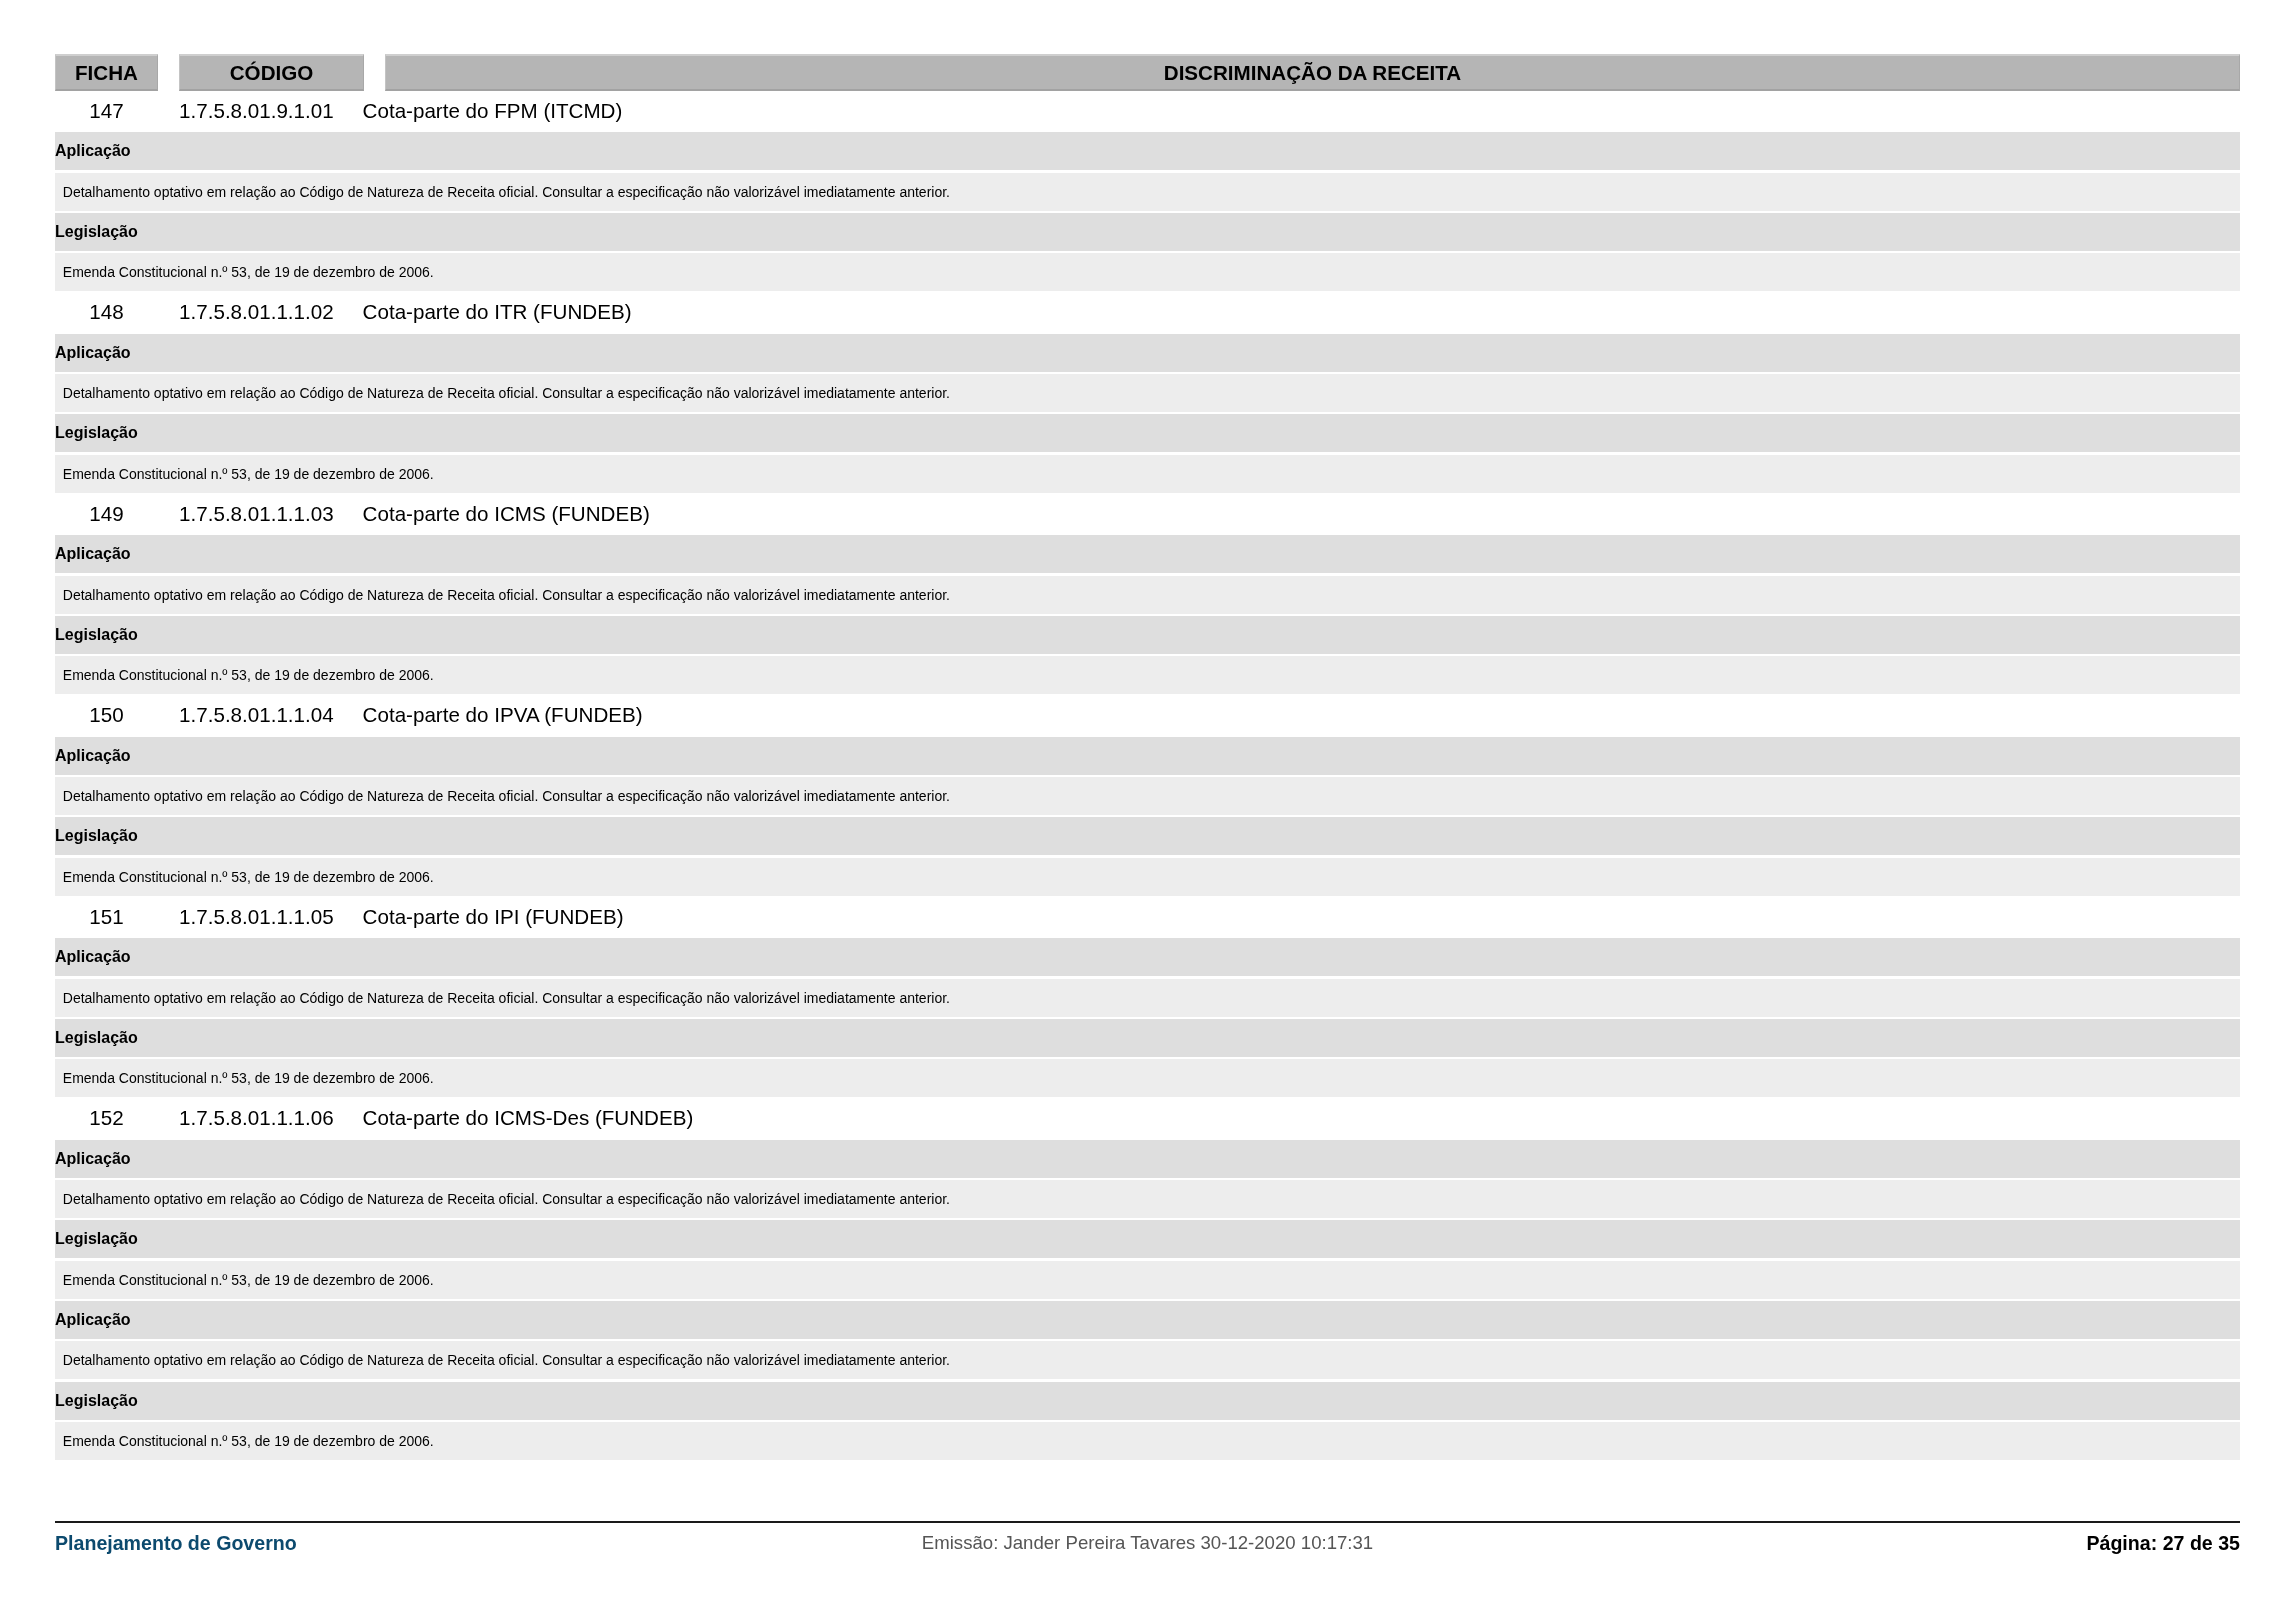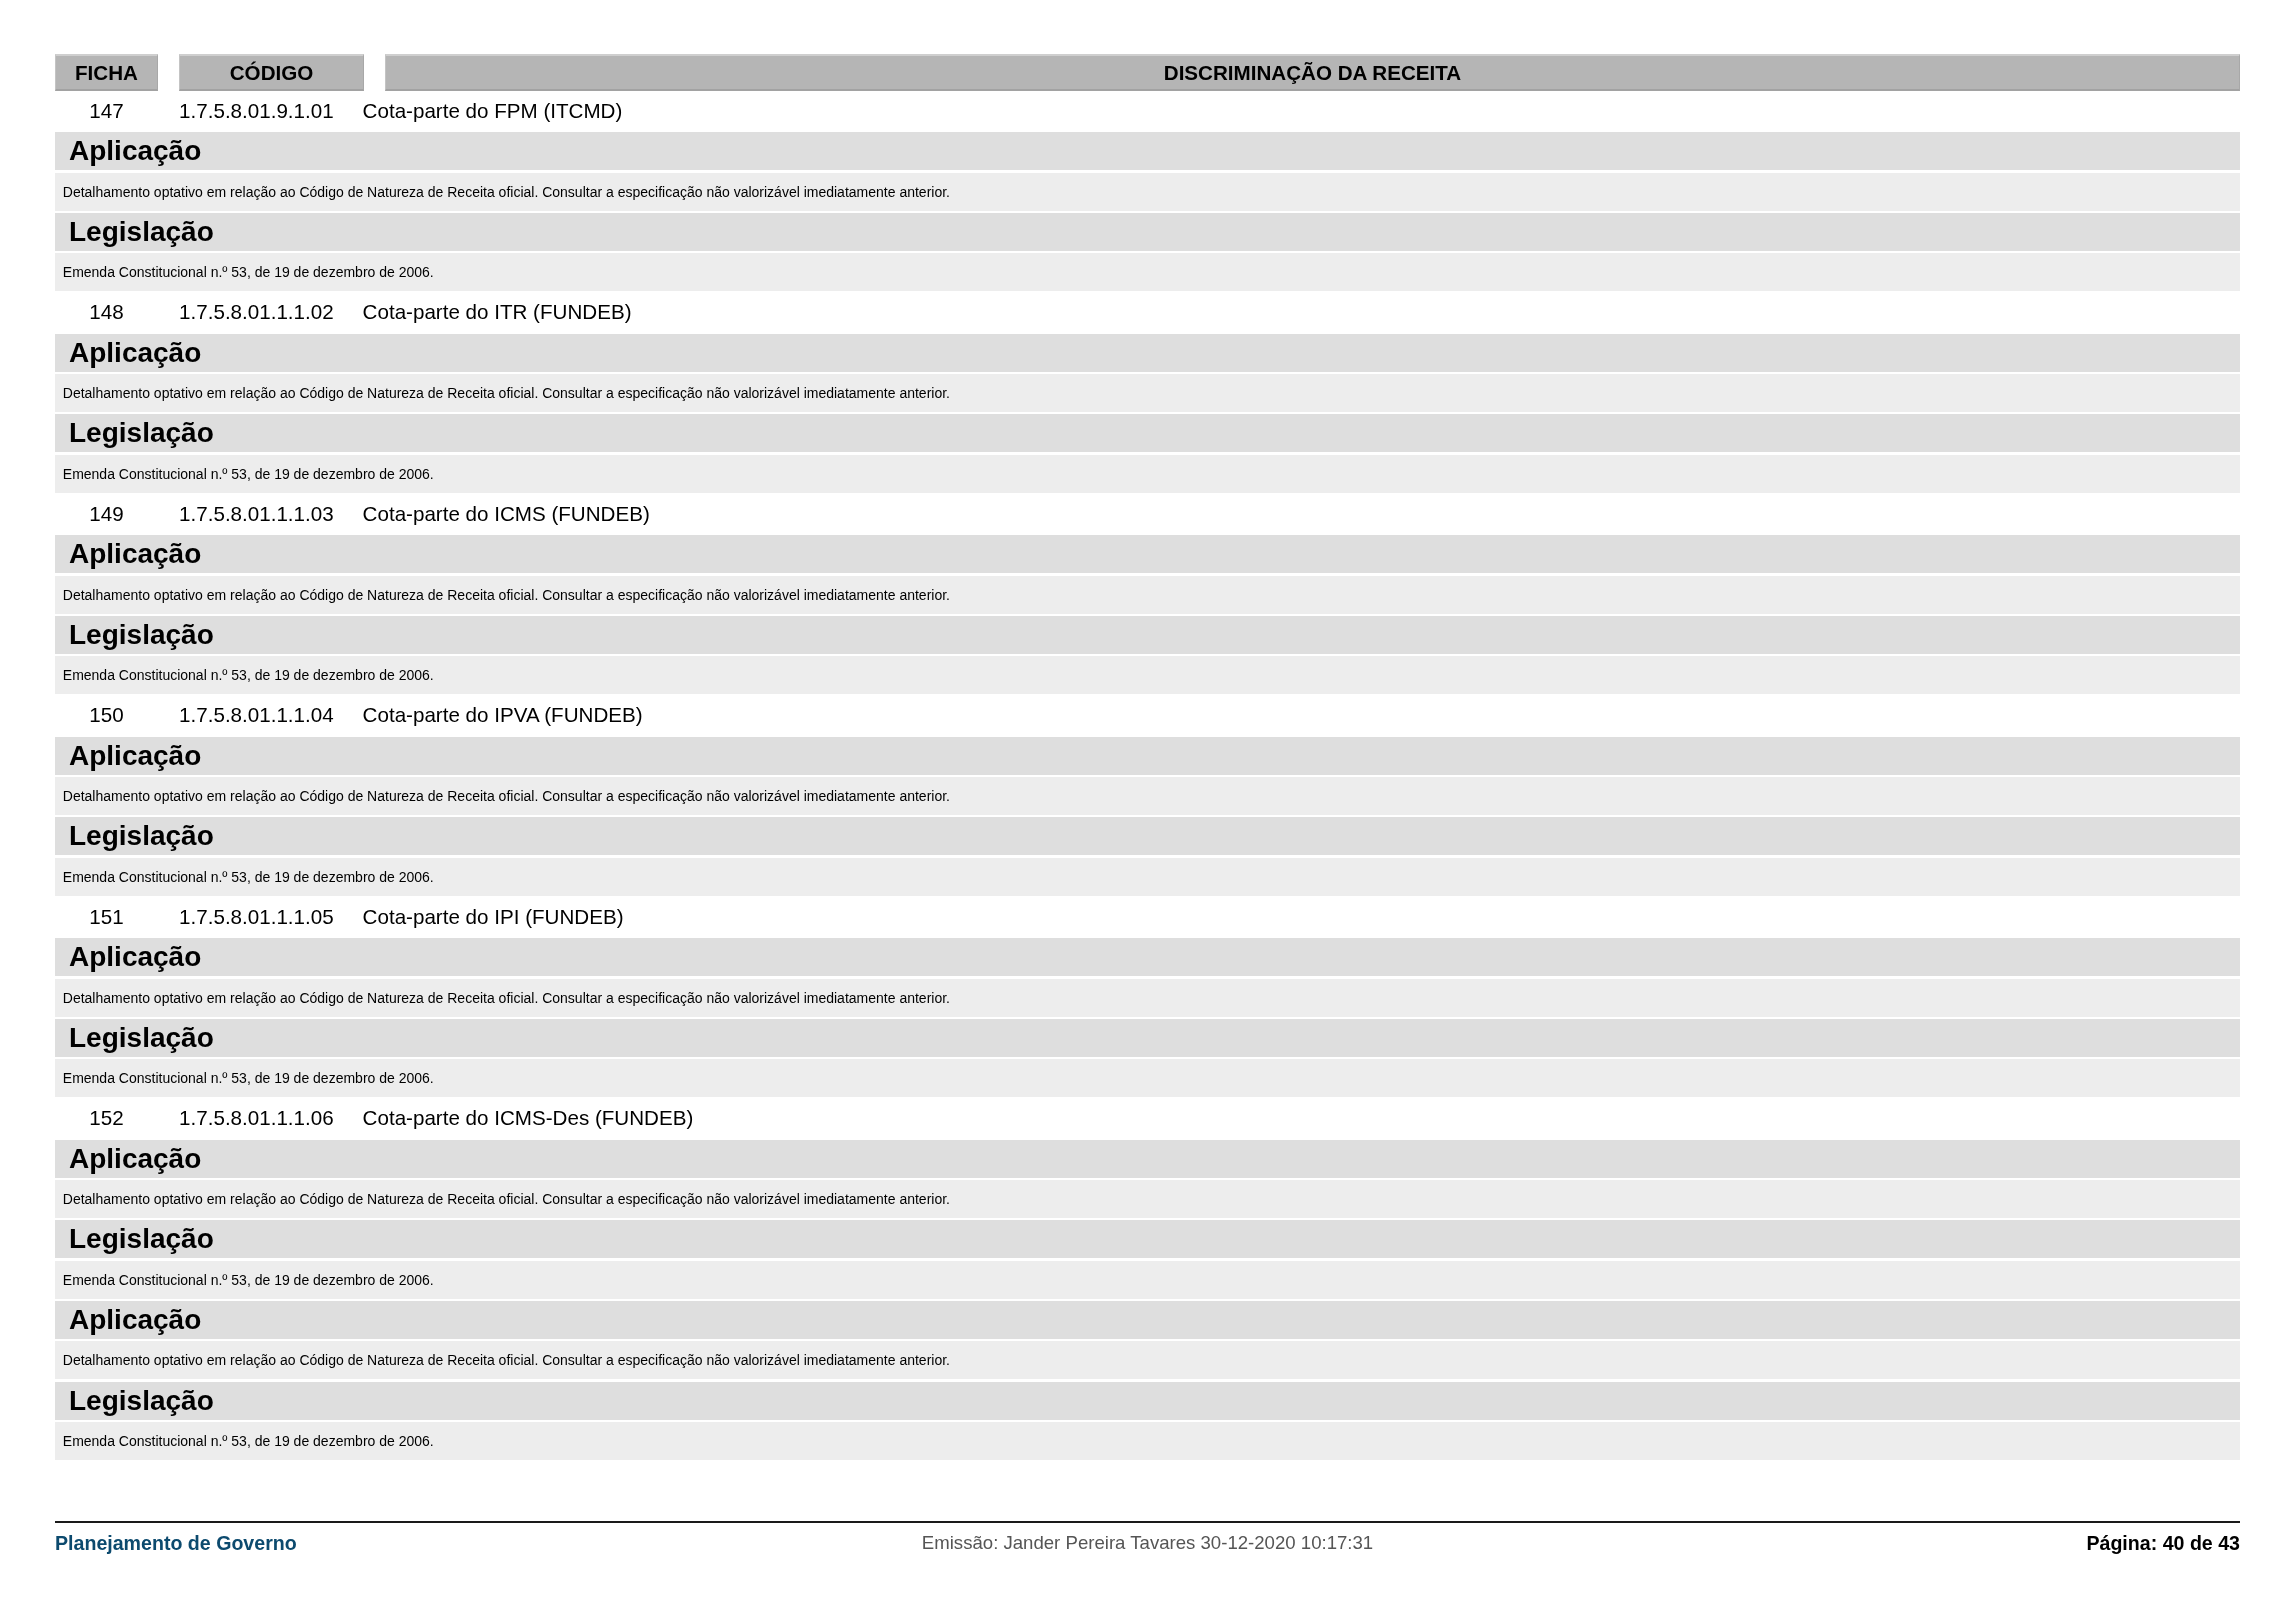--- a/index.html
+++ b/index.html
@@ -70,24 +70,24 @@
     align-items: center;
     padding-left: 7.8px;
     box-sizing: border-box;
     white-space: nowrap;
   }
   .label-row {
     height: 38px;
     margin-bottom: 2.3px;
     background: var(--label-bg);
     font-weight: bold;
-    font-size: 28px;
-    display: flex;
-    align-items: center;
-    padding-left: 14px;
+    font-size: 16px;
+    display: flex;
+    align-items: center;
+    padding-left: 0;
     box-sizing: border-box;
   }
   .text-row {
     height: 38px;
     margin-bottom: 2.3px;
     background: var(--text-bg);
     font-size: 14px;
     display: flex;
     align-items: center;
     padding-left: 7.8px;
@@ -218,18 +218,18 @@
     <div class="label-row">Legislação</div>
     <div class="text-row">Emenda Constitucional n.º 53, de 19 de dezembro de 2006.</div>
   </div>
 </div>
   </div>
 
   <div class="footer">
     <div class="footer-row">
       <span class="footer-left">Planejamento de Governo</span>
       <span class="footer-center">Emissão: Jander Pereira Tavares 30-12-2020 10:17:31</span>
-      <span class="footer-right">Página: 40 de 43</span>
+      <span class="footer-right">Página: 27 de 35</span>
     </div>
   </div>
 
 </div>
 
 
 </body></html>

